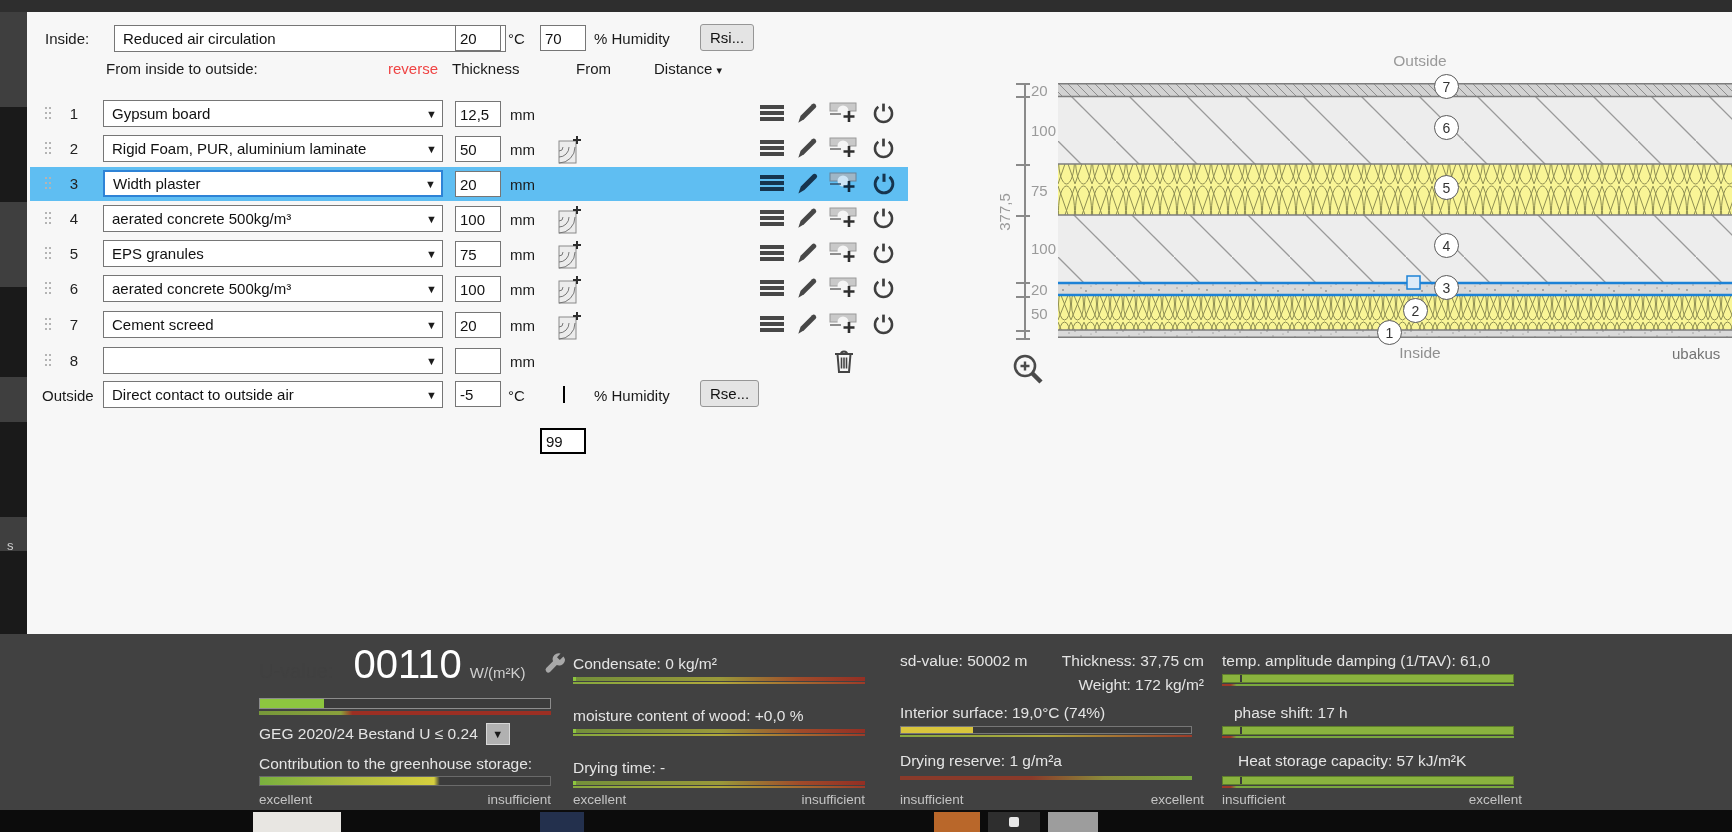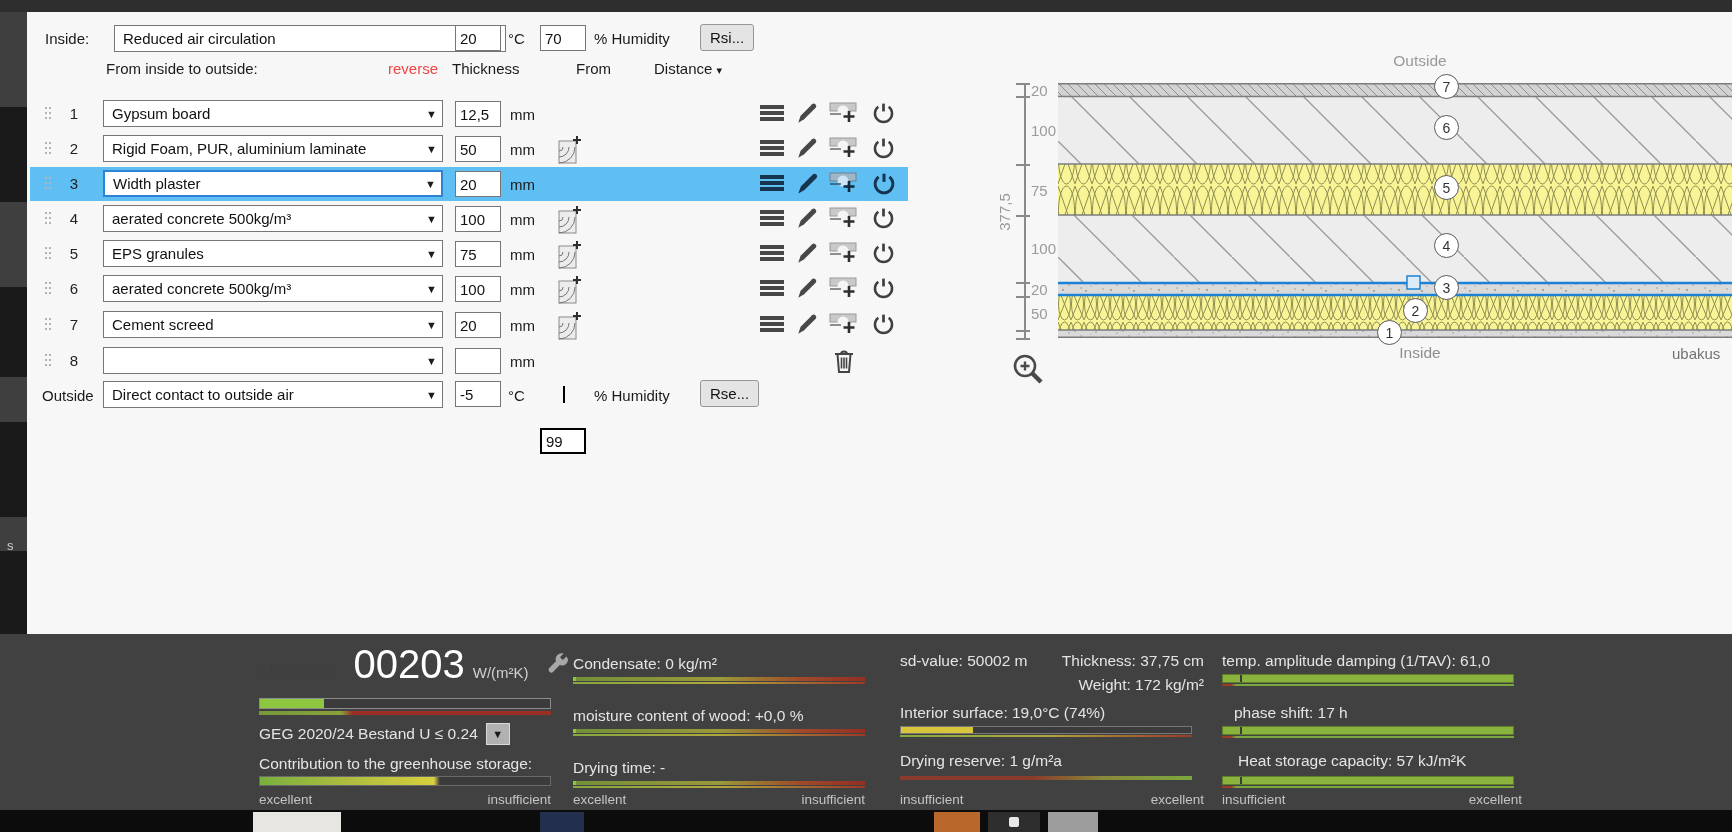--- a/index.html
+++ b/index.html
@@ -485,21 +485,21 @@
       <path d="M15,10.5 V19.5 M10.5,15 H19.5" stroke="#4a4a4a" stroke-width="2.4"></path>
       <path d="M22.5,22.5 L31,31" stroke="#4a4a4a" stroke-width="4.5"></path>
     </svg>
   </span>
 
   <div class="abs panel"></div>
 
   <div class="pcol" style="left:259px;width:292px">
     <div class="uline" style="top:8px;left:0">
       <span class="u-lab">U-value:</span>
-      <span class="u-val">00203</span>
+      <span class="u-val">00110</span>
       <span class="u-unit">W/(m²K)</span>
       <span style="margin-left:16px">
         <svg width="26" height="26" viewBox="0 0 26 26">
             <path d="M23,7.5a6,6 0 0 1-8.2,5.6L8,19.9a2.7,2.7 0 0 1-3.8-3.8L11,9.3A6,6 0 0 1 18.6,1.6L15,5.2 17.8,8 21.4,4.4A6,6 0 0 1 23,7.5Z" fill="#a8a8a8"></path>
           </svg>
       </span>
     </div>
     <div class="bars" style="top:64px">
       <div class="u-bar">
           <div class="u-fill"></div>

